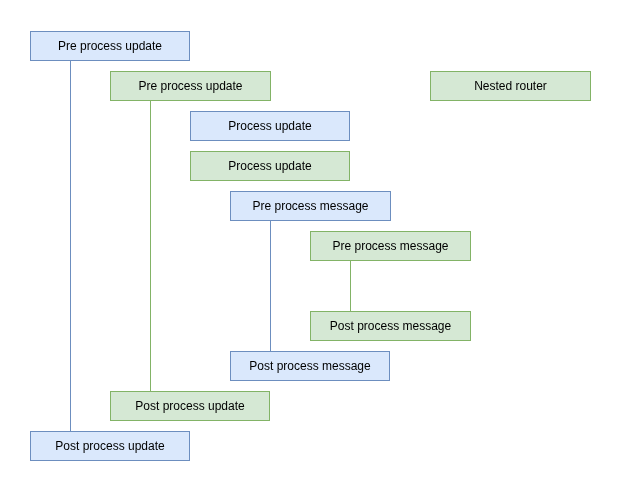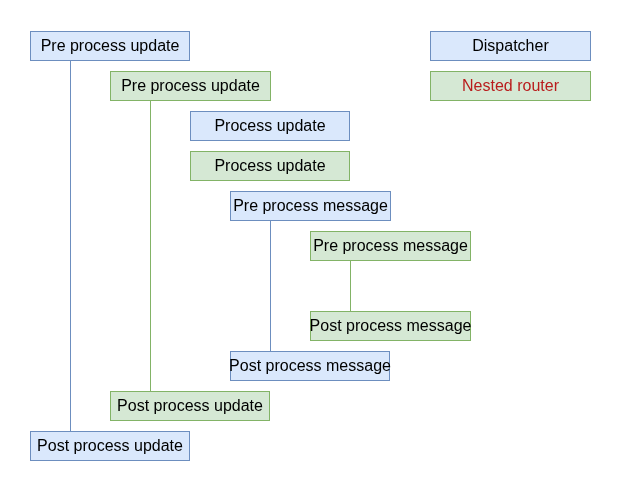--- a/index.html
+++ b/index.html
@@ -18,21 +18,21 @@
   .node {
     position: absolute;
     box-sizing: border-box;
     border: 1px solid;
     display: flex;
     align-items: center;
     justify-content: center;
     z-index: 2;
   }
   .node-label {
-    font-size: 16px;
+    font-size: 12px;
     line-height: 1.2;
     color: #000000;
     white-space: nowrap;
     text-align: center;
   }
   .edge {
     position: absolute;
     width: 1px;
     z-index: 1;
   }
@@ -42,28 +42,25 @@
 
 <div id="canvas" style="background: rgb(255, 255, 255);">
 
 <div class="edge" style="left: 70px; top: 61px; height: 370px; background: rgb(108, 142, 191);"></div>
     <div class="edge" style="left: 150px; top: 101px; height: 290px; background: rgb(130, 179, 102);"></div>
     <div class="edge" style="left: 270px; top: 221px; height: 130px; background: rgb(108, 142, 191);"></div>
     <div class="edge" style="left: 350px; top: 261px; height: 50px; background: rgb(130, 179, 102);"></div>
     <div class="node" style="left: 30px; top: 31px; width: 160px; height: 30px; background: rgb(218, 232, 252); border-color: rgb(108, 142, 191);">
       <span class="node-label" style="color: rgb(0, 0, 0);">Pre process update</span>
     </div>
-    <div class="node" style="left: 430px; top: 31px; width: 161px; height: 30px; background: rgb(218, 232, 252); border-color: rgb(108, 142, 191);">
-      <span class="node-label" style="color: rgb(0, 0, 0);">Dispatcher</span>
-    </div>
     <div class="node" style="left: 110px; top: 71px; width: 161px; height: 30px; background: rgb(213, 232, 212); border-color: rgb(130, 179, 102);">
       <span class="node-label" style="color: rgb(0, 0, 0);">Pre process update</span>
     </div>
     <div class="node" style="left: 430px; top: 71px; width: 161px; height: 30px; background: rgb(213, 232, 212); border-color: rgb(130, 179, 102);">
-      <span class="node-label" style="color: #b91c1c;">Nested router</span>
+      <span class="node-label" style="color: #000000;">Nested router</span>
     </div>
     <div class="node" style="left: 190px; top: 111px; width: 160px; height: 30px; background: rgb(218, 232, 252); border-color: rgb(108, 142, 191);">
       <span class="node-label" style="color: rgb(0, 0, 0);">Process update</span>
     </div>
     <div class="node" style="left: 190px; top: 151px; width: 160px; height: 30px; background: rgb(213, 232, 212); border-color: rgb(130, 179, 102);">
       <span class="node-label" style="color: rgb(0, 0, 0);">Process update</span>
     </div>
     <div class="node" style="left: 230px; top: 191px; width: 161px; height: 30px; background: rgb(218, 232, 252); border-color: rgb(108, 142, 191);">
       <span class="node-label" style="color: rgb(0, 0, 0);">Pre process message</span>
     </div>

